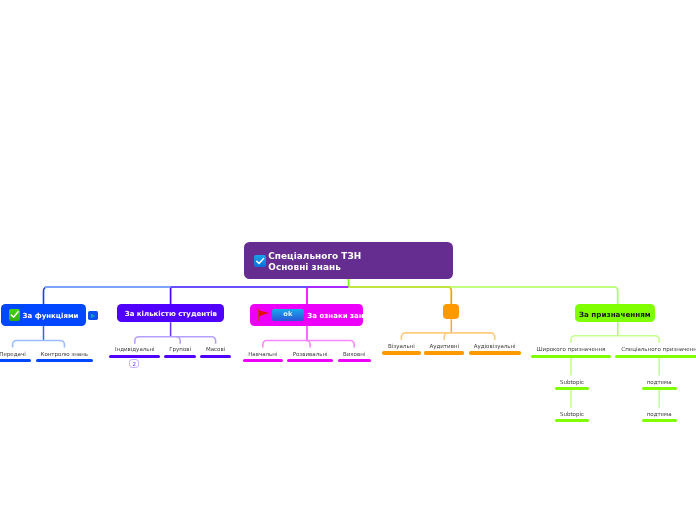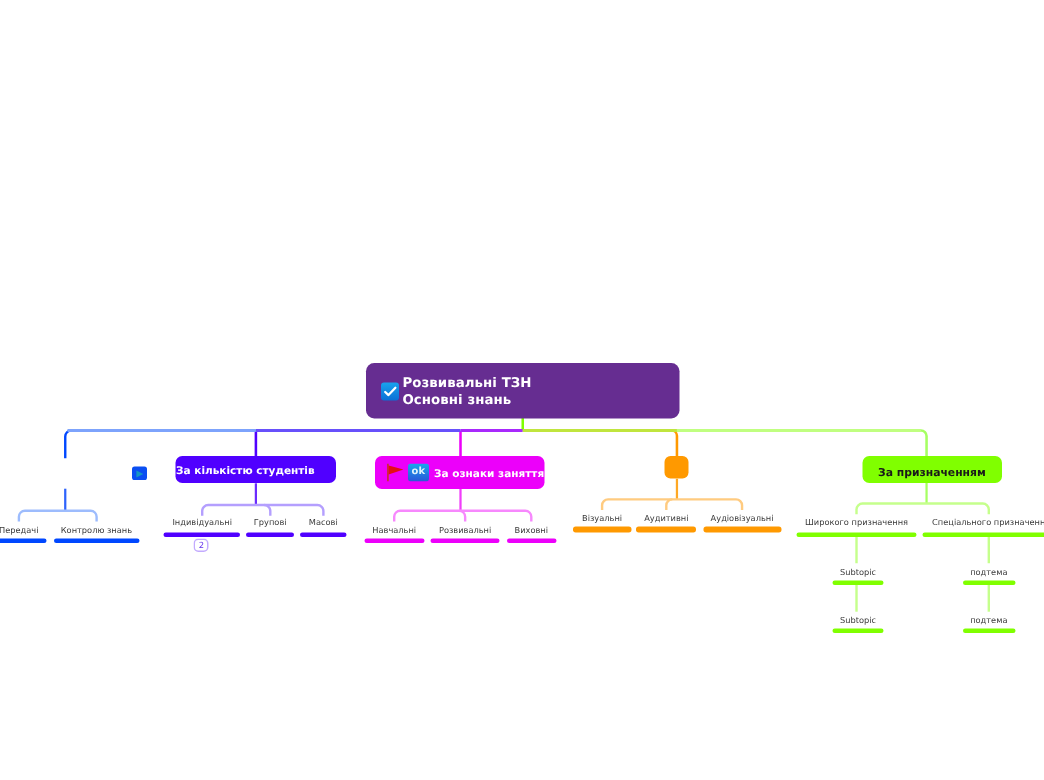--- a/index.html
+++ b/index.html
@@ -78,50 +78,58 @@
     <path d="M659.2 389.9 L659.2 407.8" stroke="#C5FF8C" stroke-width="1.6" fill="none"></path>
   </svg>
 
   <div class="rootnode">
     <span class="sqicon" style="width:12.7px;height:12px;margin-left:9.6px;background:linear-gradient(180deg,#19A3ED,#0B6FD6);">
       <svg width="12.7" height="12" viewBox="0 0 12.7 12" style="display:block;">
           <path d="M2.8 6.3 L5.0 8.4 L9.6 3.5" stroke="#fff" stroke-width="1.5" fill="none" stroke-linecap="round" stroke-linejoin="round"></path>
         </svg>
     </span>
     <span class="rlabel">
-      <span>Розвивальні ТЗН</span><br>
+      <span>Спеціального ТЗН</span><br>
       <span>Основні знань</span>
     </span>
   </div>
 
+  <div class="bnode" style="left:1.1px;top:304.1px;width:85.0px;height:22.2px;background:#0047FF;">
+    <span class="sqicon" style="width:11.4px;height:11.4px;margin-left:7.6px;background:linear-gradient(180deg,#44D510,#2DAF06);">
+      <svg width="11.4" height="11.4" viewBox="0 0 11.4 11.4" style="display:block;">
+          <path d="M2.4 6.1 L4.5 8.2 L9.1 2.8" stroke="#fff" stroke-width="1.5" fill="none" stroke-linecap="round" stroke-linejoin="round"></path>
+        </svg>
+    </span>
+    <span class="blabel" style="color:#fff;margin-left:2.5px;">За функціями</span>
+  </div>
   <div style="position:absolute;left:88px;top:310.7px;width:9.6px;height:9.4px;background:#0A4EF2;border-radius:1.7px;
               display:flex;align-items:center;justify-content:center;overflow:hidden;">
     <svg width="9.6" height="9.4" viewBox="0 0 9.6 9.4" style="display:block;">
       <path d="M2.9 2.6 L7.6 5.0 L2.9 7.3 Z" fill="#1596C4"></path>
       </svg>
   </div>
 
-  <div class="bnode" style="left:117.4px;top:304.2px;width:107px;height:18.2px;background:#5000FF;justify-content:flex-start;">
+  <div class="bnode" style="left:117.4px;top:304.2px;width:107px;height:18.2px;background:#5000FF;justify-content:center;">
     <span class="blabel" style="color:#fff;">За кількістю студентів</span>
   </div>
 
   <div class="bnode" style="left:250.4px;top:304.0px;width:113.1px;height:22px;background:#EC00FA;">
     <svg width="11.5" height="12" viewBox="0 0 11.5 12" style="margin-left:7.4px;flex:none;display:block;">
       <path d="M0.6 0 L0.6 12" stroke="#CB2D36" stroke-width="1.15" fill="none"></path>
       <path d="M1.05 1.3 L11.0 4.0 L1.05 7.4 Z" fill="#E50E12"></path>
     </svg>
-    <span class="sqicon" style="width:14px;height:11.9px;margin-left:2.7px;background:linear-gradient(180deg,#18A8EC,#2B55D8);
+    <span class="sqicon" style="width:32px;height:11.9px;margin-left:2.7px;background:linear-gradient(180deg,#18A8EC,#2B55D8);
                  color:#DFF2FC;font-size:6.6px;font-weight:bold;text-align:center;line-height:11.9px;
                  letter-spacing:.2px;flex:none;transform:translateZ(0);">ok</span>
     <span class="blabel" style="color:#fff;margin-left:3.4px;">За ознаки заняття</span>
   </div>
 
   <div class="bnode" style="left:443.3px;top:304.4px;width:16px;height:15.0px;background:#FF9900;border-radius:4px;"></div>
 
-  <div class="bnode" style="left:574.8px;top:304.0px;width:93px;height:18.2px;background:#80FF00;justify-content:center;text-align:right;">
+  <div class="bnode" style="left:574.8px;top:304.0px;width:80px;height:18.2px;background:#80FF00;justify-content:center;text-align:right;">
     <span class="blabel" style="color:#1a1a1a;font-size:7.2px;">За призначенням</span>
   </div>
 
   <div class="leaf" style="left:-5.7px;top:349.5px;width:36.4px;">
     <span class="t">Передачі</span>
     <span class="bar" style="width:36.4px;background:#0047FF;"></span>
   </div>
   <div class="leaf" style="left:35.9px;top:349.5px;width:56.8px;">
     <span class="t">Контролю знань</span>
     <span class="bar" style="width:56.8px;background:#0047FF;"></span>

